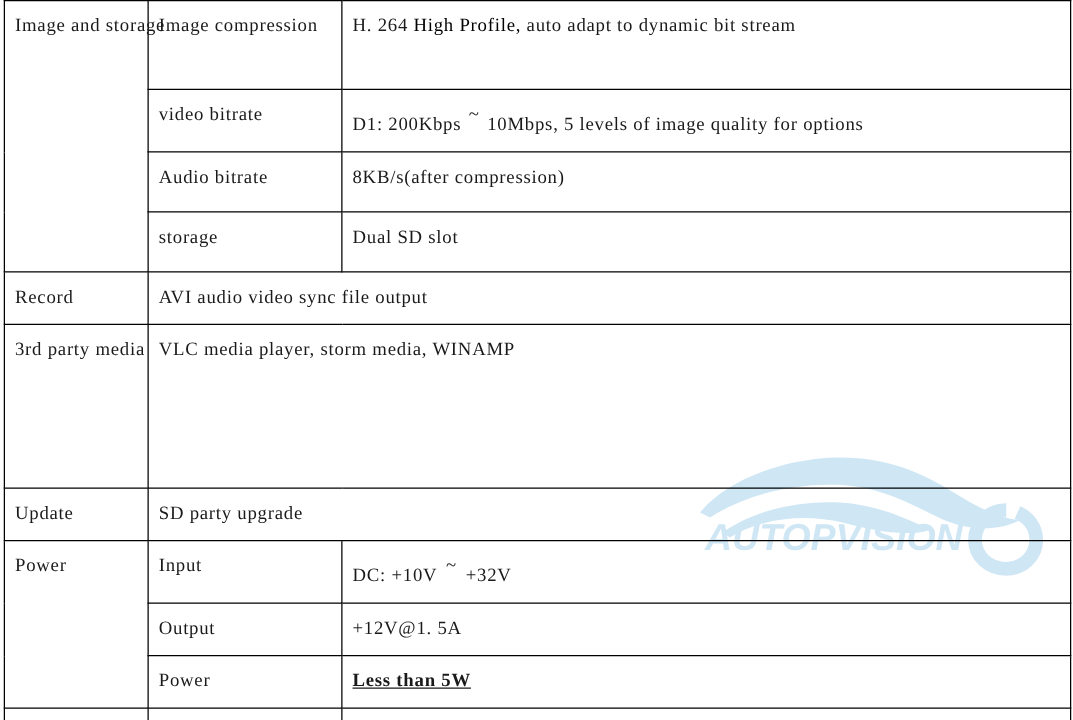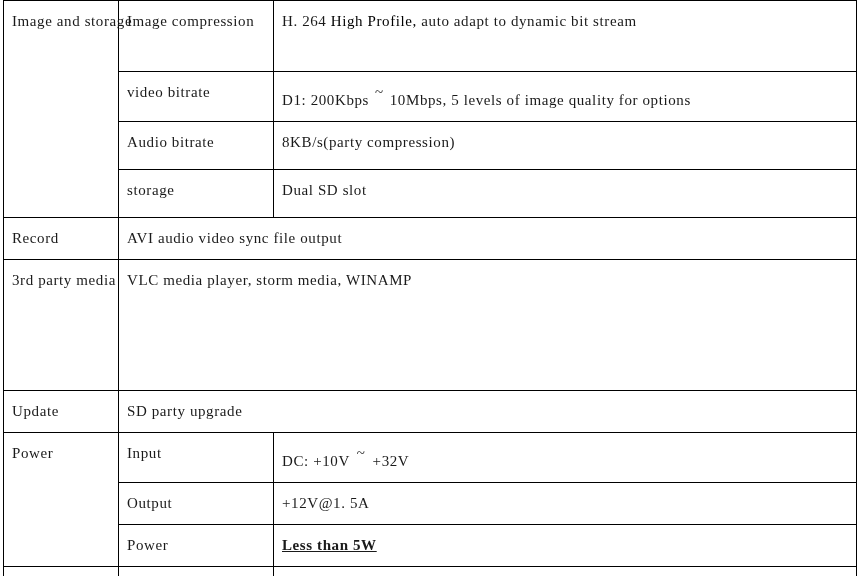--- a/index.html
+++ b/index.html
@@ -81,20 +81,35 @@
   .h70  { height: 62px; }
   .h47  { height: 39px; margin-left: 48px; }
   .h34  { height: 26px; }
   .h130 { height: 122px; }
 </style>
 </head>
 <body>
 
 <div id="spec-wrap">
 
+  <div id="watermark">
+    <svg width="290" height="110" viewBox="0 0 290 110" xmlns="http://www.w3.org/2000/svg">
+      <g fill="#cfe6f5">
+        <path d="M12 58 C 30 36, 70 16, 120 14 C 160 13, 190 26, 215 42 C 236 55, 252 63, 268 64
+                 C 250 74, 225 72, 205 63 C 182 52, 158 38, 126 36 C 86 34, 48 44, 20 62 Z"></path>
+        <path d="M30 74 C 52 58, 88 48, 124 50 C 154 52, 176 62, 196 72
+                 C 176 78, 150 72, 126 66 C 96 59, 62 62, 36 78 Z"></path>
+      </g>
+      <g fill="none" stroke="#cfe6f5" stroke-width="11">
+        <path d="M257 56 C 243 56, 232 67, 232 80 C 232 93, 243 103, 257 103
+                 C 270 103, 281 93, 281 80 C 281 70, 275 62, 266 58"></path>
+      </g>
+      <text x="16" y="88" font-family="'Liberation Sans', sans-serif" font-size="30" font-weight="bold" font-style="italic" fill="#cfe6f5">AUTOPVISION</text>
+    </svg>
+  </div>
 
   <table class="spec">
     <colgroup>
       <col class="c-cat">
         <col class="c-sub">
         <col class="c-val">
     </colgroup>
     <tbody>
 
       <tr>
@@ -107,21 +122,21 @@
 
       <tr>
         <td class="cell-sub h47">video bitrate</td>
         <td class="cell-val h47">
           <span class="seg">D1: 200Kbps</span><span class="seg" style="vertical-align:8px;padding:0 6px;">~</span><span class="seg">10Mbps, 5 levels of image quality for options</span>
         </td>
       </tr>
 
       <tr>
         <td class="cell-sub h47">Audio bitrate</td>
-        <td class="cell-val h47">8KB/s(party compression)</td>
+        <td class="cell-val h47">8KB/s(after compression)</td>
       </tr>
 
       <tr>
         <td class="cell-sub h47">storage</td>
         <td class="cell-val h47">Dual SD slot</td>
       </tr>
 
       <tr>
         <td class="cell-cat h34">Record</td>
         <td class="cell-val red h34" colspan="2">AVI audio video sync file output</td>

